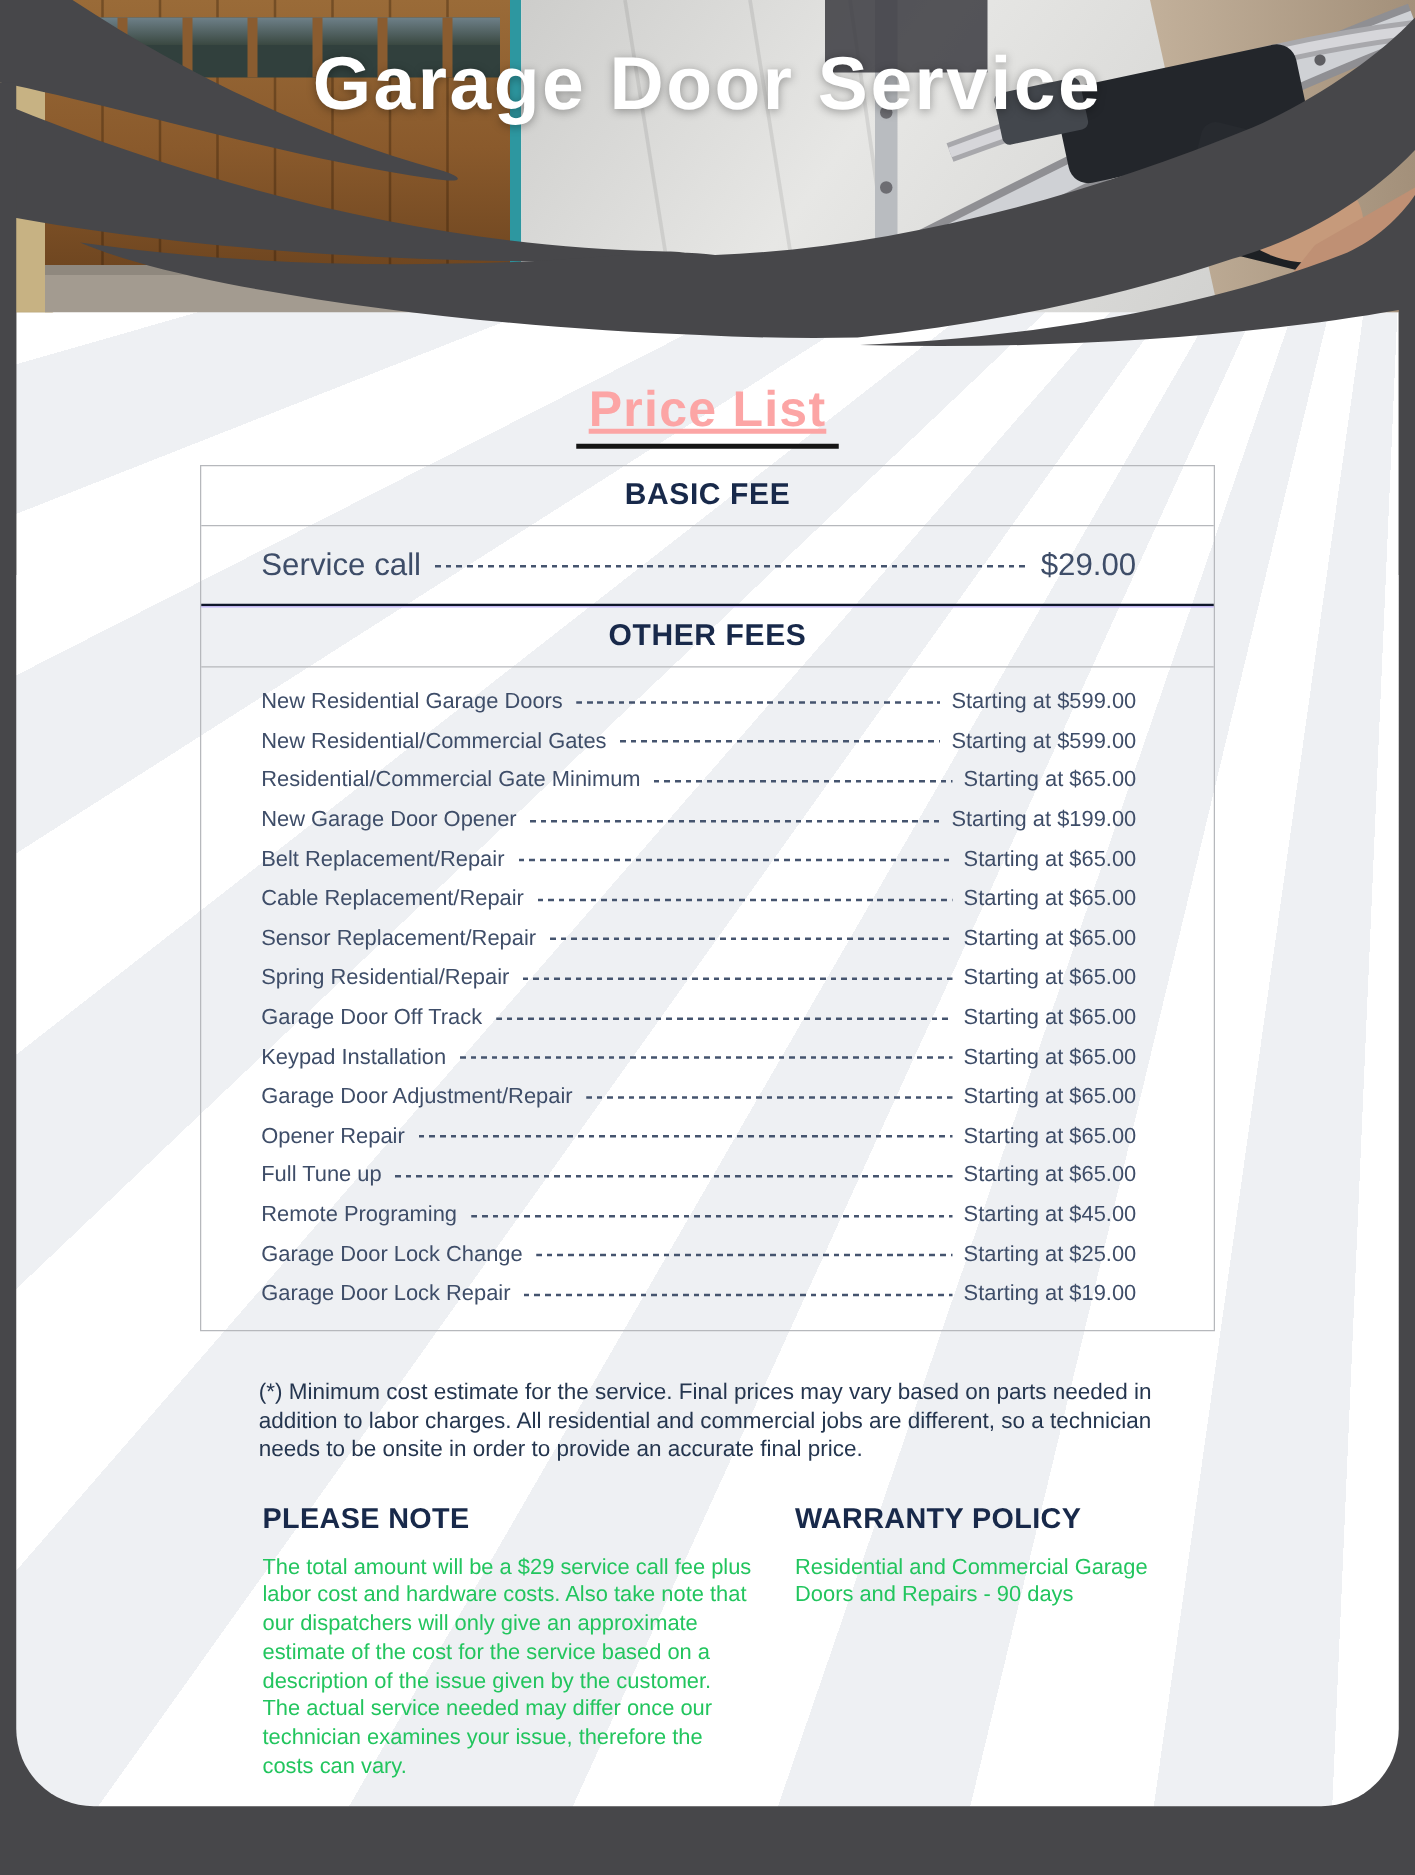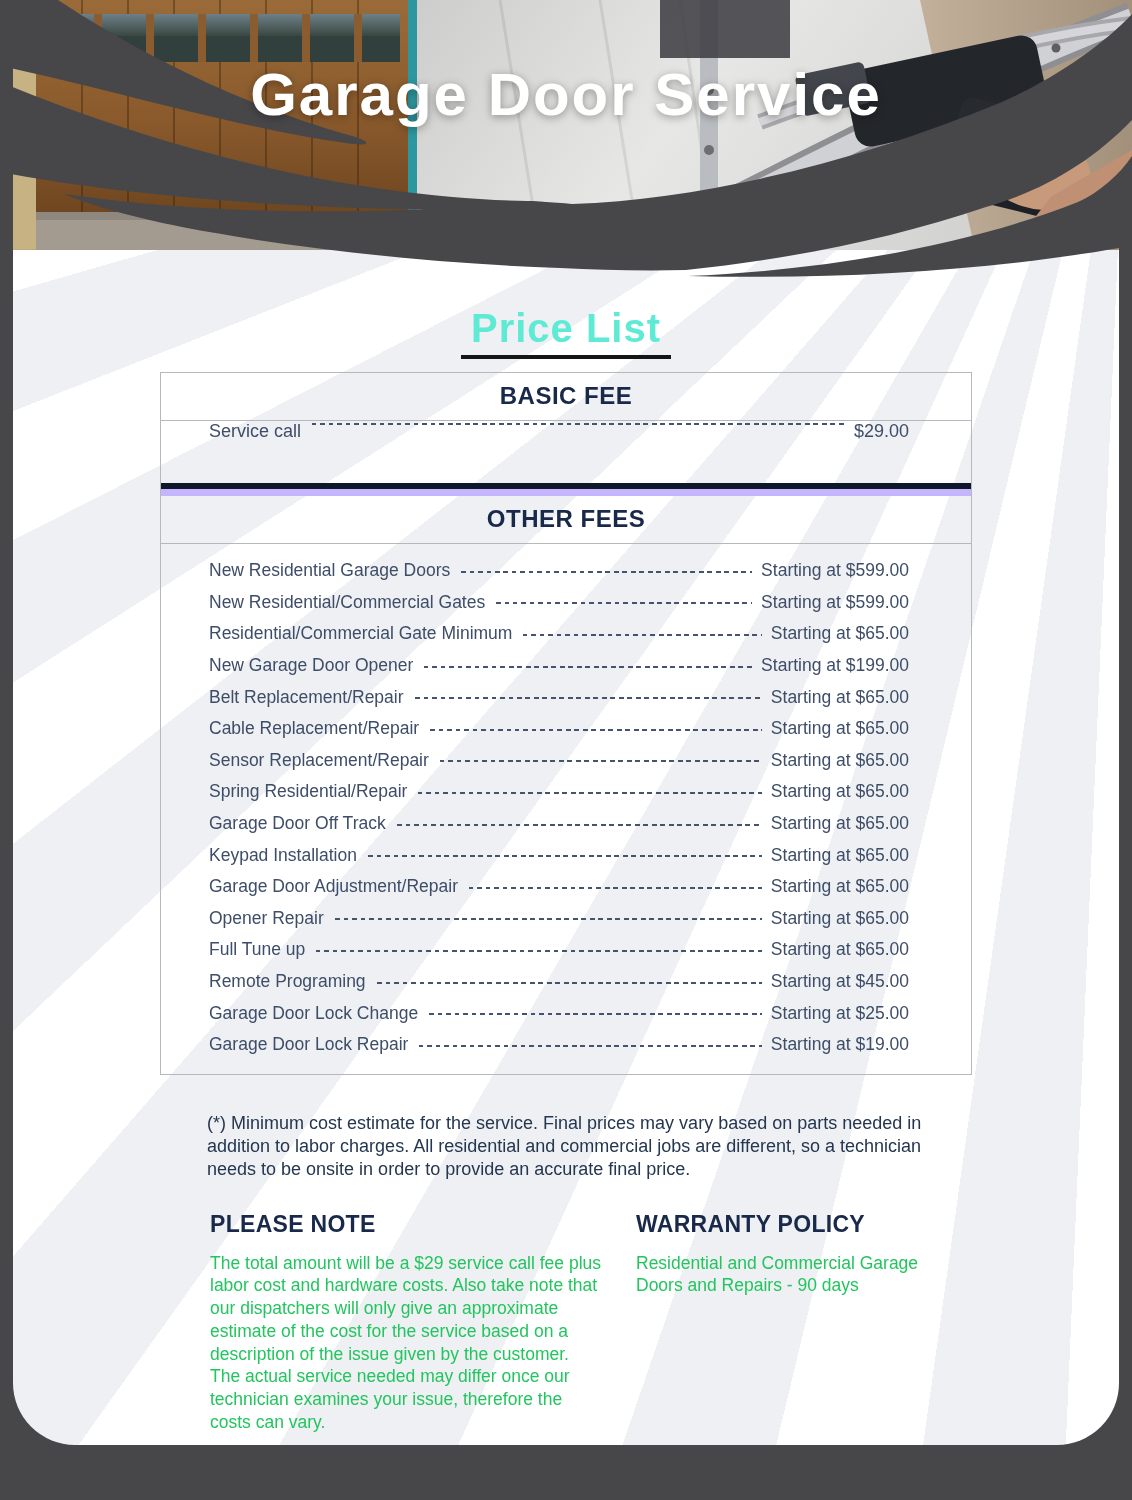--- a/index.html
+++ b/index.html
@@ -13,43 +13,43 @@
     position:absolute;left:13px;top:0;width:1106px;height:1445px;
     background:
       repeating-conic-gradient(from 166deg at 101% -2%,
         #ffffff 0deg 5.5deg,#eef0f3 5.5deg 11deg);
     border-radius:0 0 62px 62px;
   }
   
   .header{position:absolute;left:0;top:0;width:1132px;height:460px;z-index:2;}
   .header svg{display:block;}
   .hero-title{
-    position:absolute;left:0;top:60px;width:1132px;text-align:center;
+    position:absolute;left:0;top:32px;width:1132px;text-align:center;
     color:#ffffff;font-size:60px;font-weight:bold;letter-spacing:2px;
     text-shadow:0 2px 8px rgba(0,0,0,.35);
   }
   
   .content{position:absolute;left:0;top:0;width:1132px;z-index:3;}
   .price-title-wrap{padding-top:306px;text-align:center;}
   .price-title{
-    display:inline-block;font-size:40px;font-weight:bold;color:#5eead4;
-    border-bottom:4px solid #151515;padding:0 10px 4px 10px;letter-spacing:1px;
+    display:inline-block;font-size:40px;font-weight:bold;color:#fca5a5;
+    border-bottom:4px solid #151515;padding:0 10px 4px 10px;letter-spacing:1px;text-decoration:underline;
   }
   .price-table{
     margin:13px 12px 0 160px;width:812px;border:1px solid #b6b8bc;
     color:#3e4d68;box-sizing:border-box;
   }
   .t-head{
     text-align:center;font-size:24px;font-weight:bold;color:#18294a;
     letter-spacing:.5px;padding:9px 0 10px 0;border-bottom:1px solid #b6b8bc;
   }
-  .t-head.other{border-top:7px solid #c4b5fd;text-align:center;}
+  .t-head.other{border-top:1px solid #c4b5fd;text-align:center;}
   .service-row{
-    display:flex;height:62px;padding:0 62px 0 48px;
-    font-size:18px;border-bottom:6px solid #0f172a;
+    display:flex;align-items:center;height:62px;padding:0 62px 0 48px;
+    font-size:25px;border-bottom:2px solid #0f172a;
   }
   .items{padding:11px 0 13px 0;}
   .fee-row{
     display:flex;align-items:center;height:31.6px;padding:0 62px 0 48px;
     font-size:17.5px;
   }
   .leader{
     flex:1;height:2px;margin:2px 9px 0 11px;
     background:repeating-linear-gradient(90deg,#45546e 0 4.5px,transparent 4.5px 8.5px);
   }

